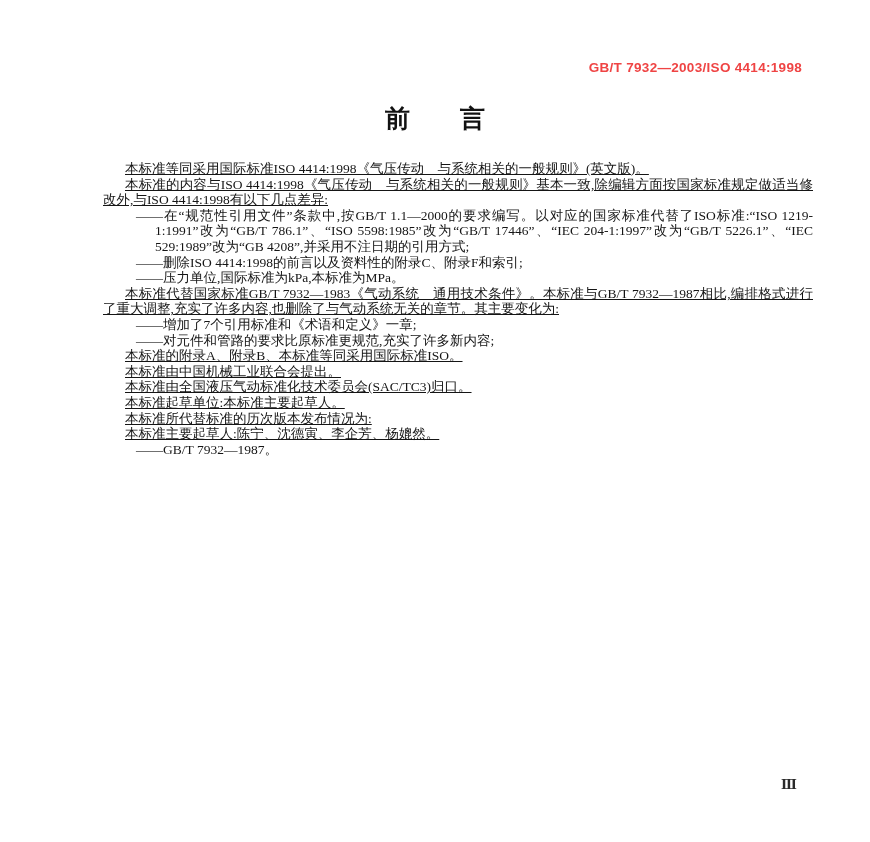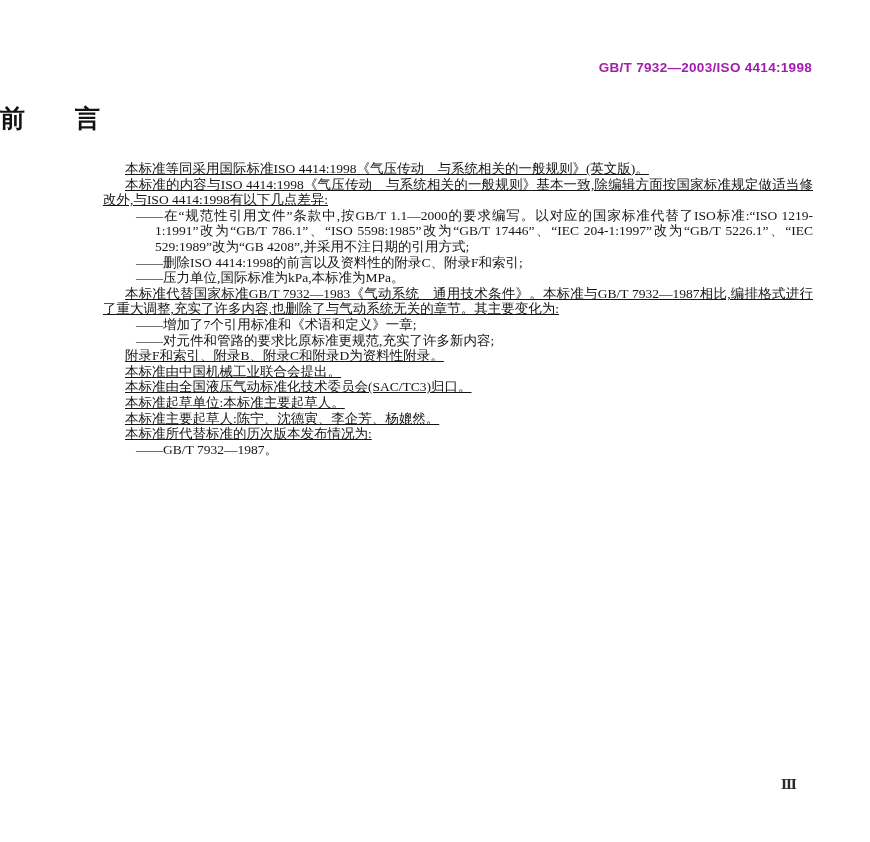--- a/index.html
+++ b/index.html
@@ -7,28 +7,28 @@
   body {
     font-family: "Liberation Serif", "DejaVu Serif", serif;
     color:#161616;
     position:relative;
   }
   .page {
     position:absolute; top:0; left:0; width:870px; height:842px;
     background:#ffffff; overflow:hidden;
   }
   .header-code {
-    position:absolute; top:60px; right:58px;
+    position:absolute; top:60px; right:68px;
     font-family:"Liberation Sans","DejaVu Sans",sans-serif;
     font-weight:bold; font-size:13.5px; letter-spacing:0.3px;
-    color:#a21caf;
+    color:#ef4444;
   }
   .page-title {
     position:absolute; top:102px; left:0; width:100%;
-    text-align:left; font-size:25px; font-weight:bold; color:#121212;
+    text-align:center; font-size:25px; font-weight:bold; color:#121212;
   }
   .content {
     position:absolute; top:161px; left:103px; width:710px;
     font-size:13.5px; line-height:15.6px; text-align:justify;
     color:#151515;
   }
   .para, .stmt { text-indent:22px;text-decoration:underline; }
   .dash {
     padding-left:52px; text-indent:-19px;
   }
@@ -49,24 +49,24 @@
 
   <div class="content">
     <div class="para">本标准等同采用国际标准ISO 4414:1998《气压传动　与系统相关的一般规则》(英文版)。</div>
     <div class="para">本标准的内容与ISO 4414:1998《气压传动　与系统相关的一般规则》基本一致,除编辑方面按国家标准规定做适当修改外,与ISO 4414:1998有以下几点差异:</div>
     <div class="dash">——在“规范性引用文件”条款中,按GB/T 1.1—2000的要求编写。以对应的国家标准代替了ISO标准:“ISO 1219-1:1991”改为“GB/T 786.1”、“ISO 5598:1985”改为“GB/T 17446”、“IEC 204-1:1997”改为“GB/T 5226.1”、“IEC 529:1989”改为“GB 4208”,并采用不注日期的引用方式;</div>
     <div class="dash">——删除ISO 4414:1998的前言以及资料性的附录C、附录F和索引;</div>
     <div class="dash">——压力单位,国际标准为kPa,本标准为MPa。</div>
     <div class="para">本标准代替国家标准GB/T 7932—1983《气动系统　通用技术条件》。本标准与GB/T 7932—1987相比,编排格式进行了重大调整,充实了许多内容,也删除了与气动系统无关的章节。其主要变化为:</div>
     <div class="dash">——增加了7个引用标准和《术语和定义》一章;</div>
     <div class="dash">——对元件和管路的要求比原标准更规范,充实了许多新内容;</div>
-    <div class="stmt">附录F和索引、附录B、附录C和附录D为资料性附录。</div>
+    <div class="stmt">本标准的附录A、附录B、本标准等同采用国际标准ISO。</div>
     <div class="stmt">本标准由中国机械工业联合会提出。</div>
     <div class="stmt">本标准由全国液压气动标准化技术委员会(SAC/TC3)归口。</div>
     <div class="stmt">本标准起草单位:本标准主要起草人。</div>
+    <div class="stmt">本标准所代替标准的历次版本发布情况为:</div>
     <div class="stmt">本标准主要起草人:陈宁、沈德寅、李企芳、杨媲然。</div>
-    <div class="stmt">本标准所代替标准的历次版本发布情况为:</div>
     <div class="dash">——GB/T 7932—1987。</div>
   </div>
 
   <div class="page-number">Ⅲ</div>
 
 </div>
 
 </body></html>

